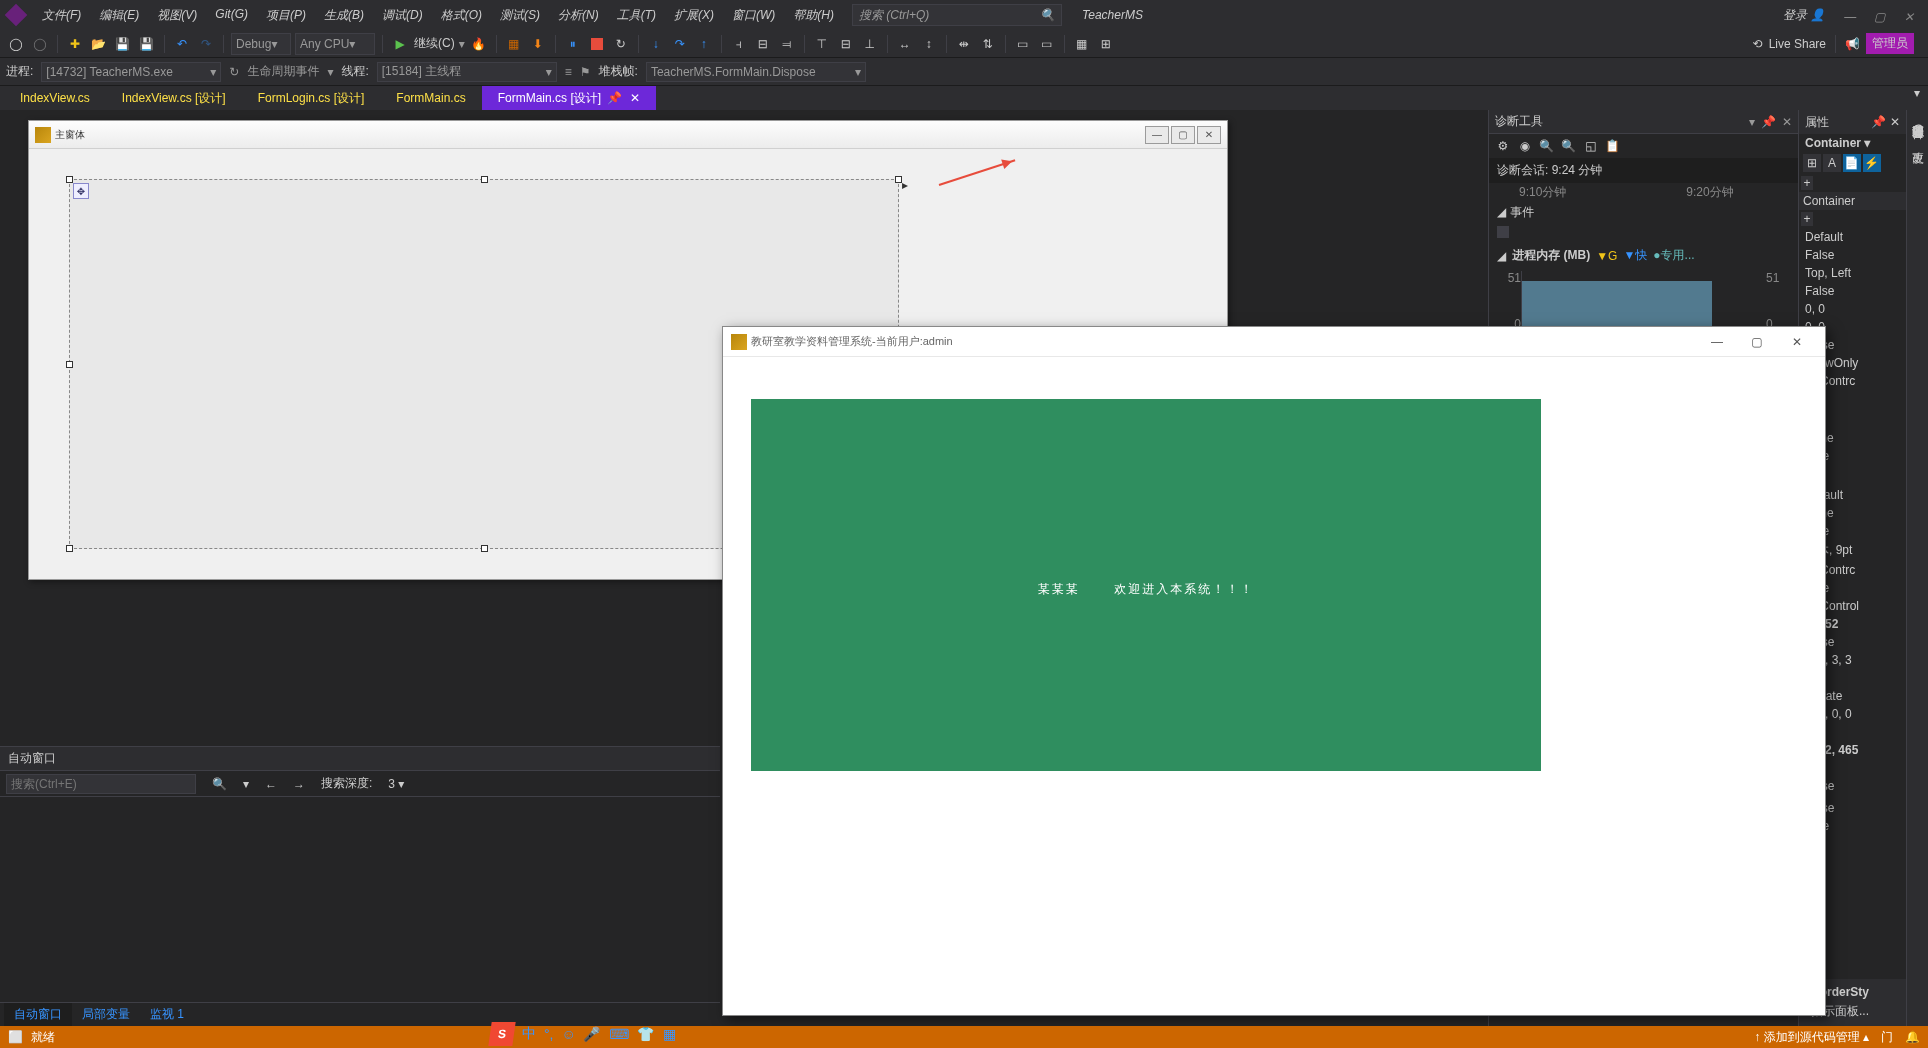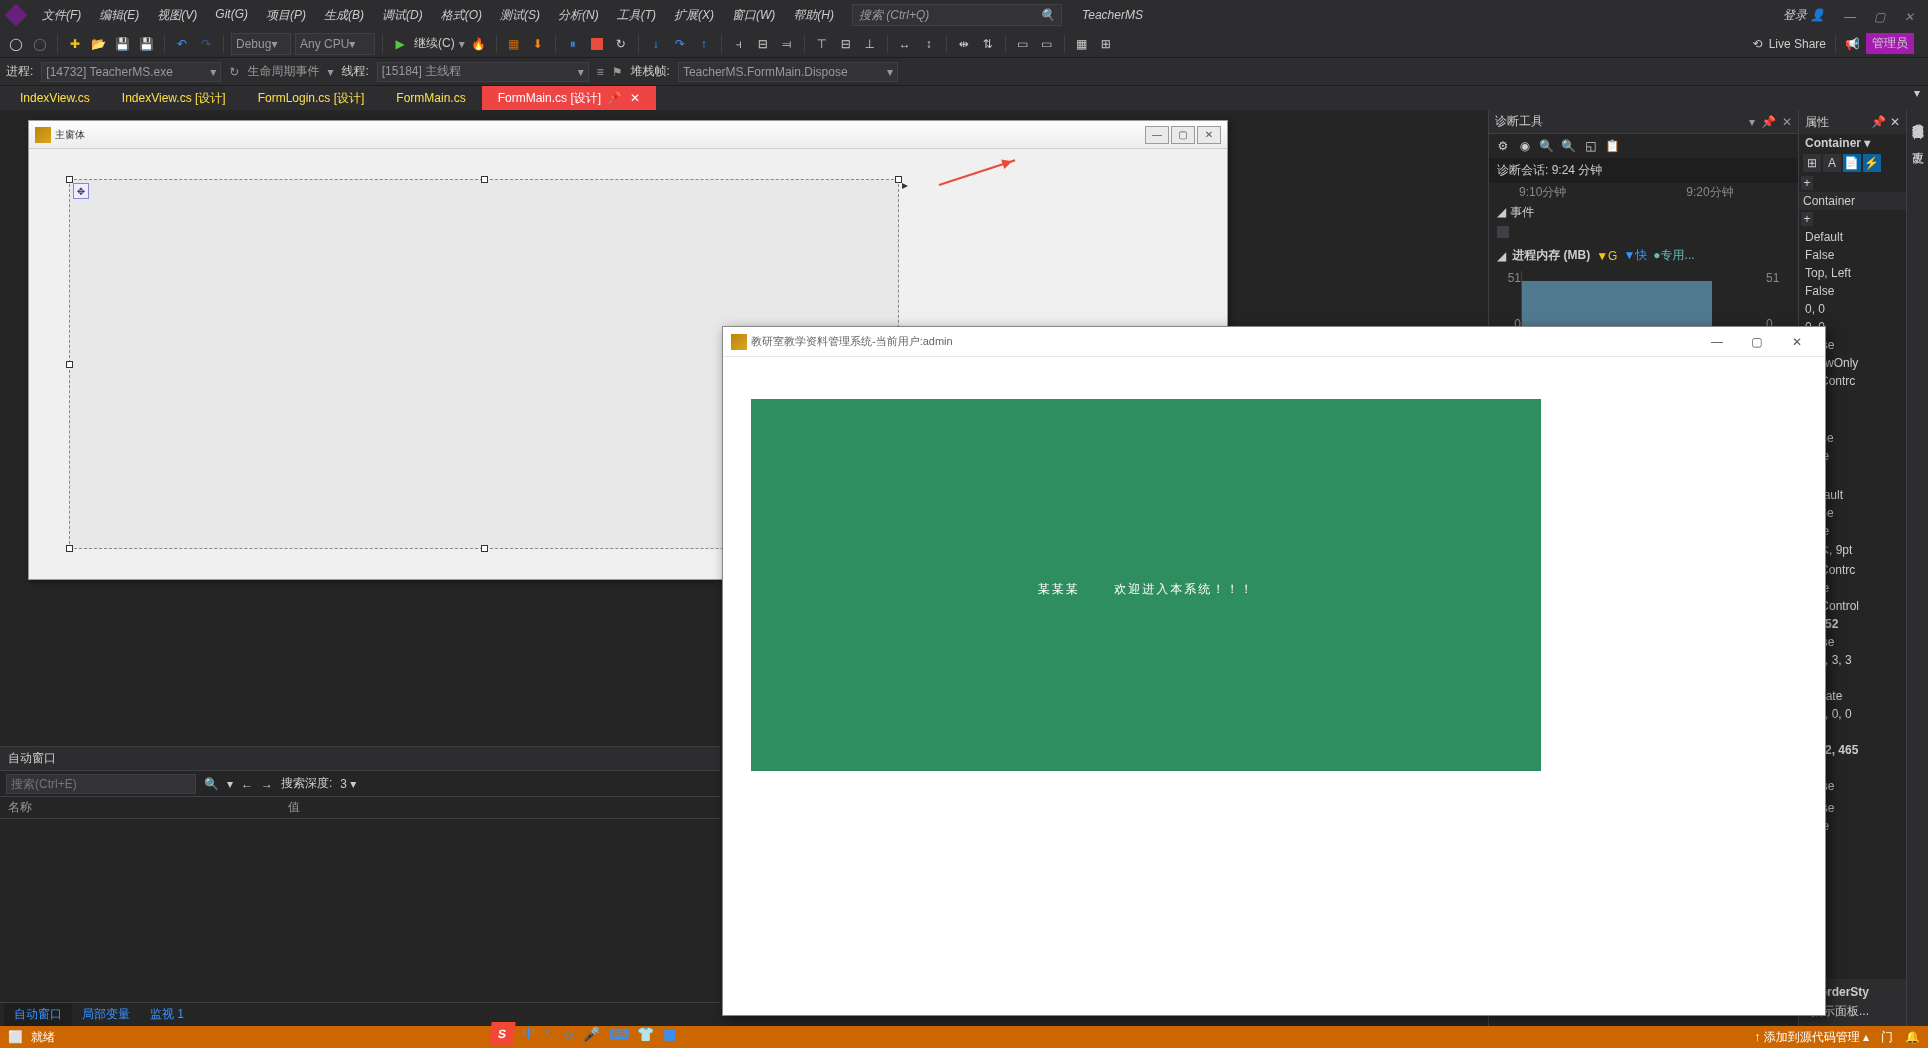--- a/index.html
+++ b/index.html
@@ -30,21 +30,21 @@
 .toolbar .admin { background:#a21caf; padding:2px 6px; color:#ccc; }
 
 
 .toolbar2 { height:28px; background:#2d2d30; display:flex; align-items:center; padding:0 6px; gap:8px; color:#999; font-size:11px; border-bottom:1px solid #1b1b1c; }
 .toolbar2 .lbl { color:#ccc; }
 .toolbar2 .combo { height:20px; background:#333337; border:1px solid #3f3f46; padding:0 4px; display:flex; align-items:center; gap:4px; }
 
 
 .tabstrip { height:24px; background:#2d2d30; display:flex; align-items:stretch; padding-left:4px; }
 .tabstrip .tab { padding:0 16px; display:flex; align-items:center; color:#fde047; gap:2px; }
-.tabstrip .tab.active { background:#ef4444; color:#fff; }
+.tabstrip .tab.active { background:#6d28d9; color:#fff; }
 .tabstrip .tab.active .close { margin-left:6px; }
 .tabstrip .tab .pin { margin-left:4px; }
 .tabstrip .drop { margin-left:auto; padding:0 8px; color:#ccc; }
 
 
 .main { position:relative; height:calc(100% - 30px - 28px - 28px - 24px - 22px); background:#1e1e1e; display:flex; }
 .editor { flex:1; position:relative; background:#252526; }
 
 
 .designer-win { position:absolute; left:28px; top:10px; width:1200px; height:460px; background:#fff; border:1px solid #999; box-shadow:2px 2px 6px rgba(0,0,0,0.4); }
@@ -56,21 +56,21 @@
 .designer-win .dbody { position:relative; height:calc(100% - 28px); background:#f0f0f0; }
 .designer-win .panel { position:absolute; left:40px; top:30px; width:830px; height:370px; background:#e8e8e8; border:1px dashed #888; }
 .designer-win .handle { position:absolute; width:7px; height:7px; background:#fff; border:1px solid #333; }
 .designer-win .mover { position:absolute; left:3px; top:3px; width:16px; height:16px; background:#eef; border:1px solid #88c; display:flex; align-items:center; justify-content:center; color:#336; font-size:10px; }
 .arrow { position:absolute; left:910px; top:35px; width:80px; height:2px; background:#e74c3c; transform:rotate(-18deg); transform-origin:left center; }
 .arrow::after { content:""; position:absolute; right:-2px; top:-4px; border:5px solid transparent; border-left:10px solid #e74c3c; }
 
 
 .bottom-panes { position:absolute; left:0; bottom:0; width:720px; height:280px; background:#252526; border-top:1px solid #3f3f46; display:flex; flex-direction:column; }
 .bottom-panes .bp-title { height:24px; background:#2d2d30; display:flex; align-items:center; padding:0 8px; border-bottom:1px solid #3f3f46; }
-.bottom-panes .bp-search { height:26px; display:flex; align-items:center; padding:0 6px; gap:8px; border-bottom:1px solid #3f3f46; }
+.bottom-panes .bp-search { height:26px; display:flex; align-items:center; padding:0 6px; gap:16px; border-bottom:1px solid #3f3f46; }
 .bottom-panes .bp-search input { width:190px; height:20px; background:#333337; border:1px solid #3f3f46; color:#ccc; padding:0 4px; }
 .bottom-panes .bp-header { height:22px; display:flex; padding:0 8px; color:#999; border-bottom:1px solid #3f3f46; align-items:center; }
 .bottom-panes .bp-header .col1 { width:280px; }
 .bottom-panes .bp-body { flex:1; }
 .bottom-tabs { height:24px; display:flex; align-items:center; padding:0 4px; gap:0; border-top:1px solid #3f3f46; }
 .bottom-tabs span { padding:3px 10px; color:#3794ff; }
 
 
 .rpanel { position:absolute; top:0; right:0; display:flex; height:100%; }
 .diag { width:310px; background:#252526; border-left:1px solid #3f3f46; display:flex; flex-direction:column; }
@@ -226,21 +226,21 @@
 <div class="toolbar2">
   <span class="lbl">进程:</span>
   <div class="combo" style="width:180px">
       <span>[14732] TeacherMS.exe</span>
       <span style="margin-left:auto">▾</span>
     </div>
   <span>↻</span>
   <span>生命周期事件</span>
     <span>▾</span>
   <span class="lbl">线程:</span>
-  <div class="combo" style="width:212px">
+  <div class="combo" style="width:180px">
       <span>[15184] 主线程</span>
       <span style="margin-left:auto">▾</span>
     </div>
   <span>≡</span>
   <span>⚑</span>
   <span class="lbl">堆栈帧:</span>
   <div class="combo" style="width:220px">
       <span>TeacherMS.FormMain.Dispose</span>
       <span style="margin-left:auto">▾</span>
     </div>
@@ -301,24 +301,20 @@
           <span>自动窗口</span>
         </div>
       <div class="bp-search">
         <input placeholder="搜索(Ctrl+E)" style="">
         <span>🔍</span>
           <span>▾</span>
         <span>←</span>
         <span>→</span>
         <span>搜索深度:</span>
         <div class="combo" style="width:40px"><span>3</span> ▾</div>
-      </div>
-      <div class="bp-header">
-        <span class="col1">名称</span>
-        <span>值</span>
       </div>
       <div class="bp-body"></div>
       <div class="bottom-tabs">
         <span style="background:#1e1e1e">自动窗口</span>
         <span>局部变量</span>
         <span>监视 1</span>
       </div>
     </div>
   </div>
 

